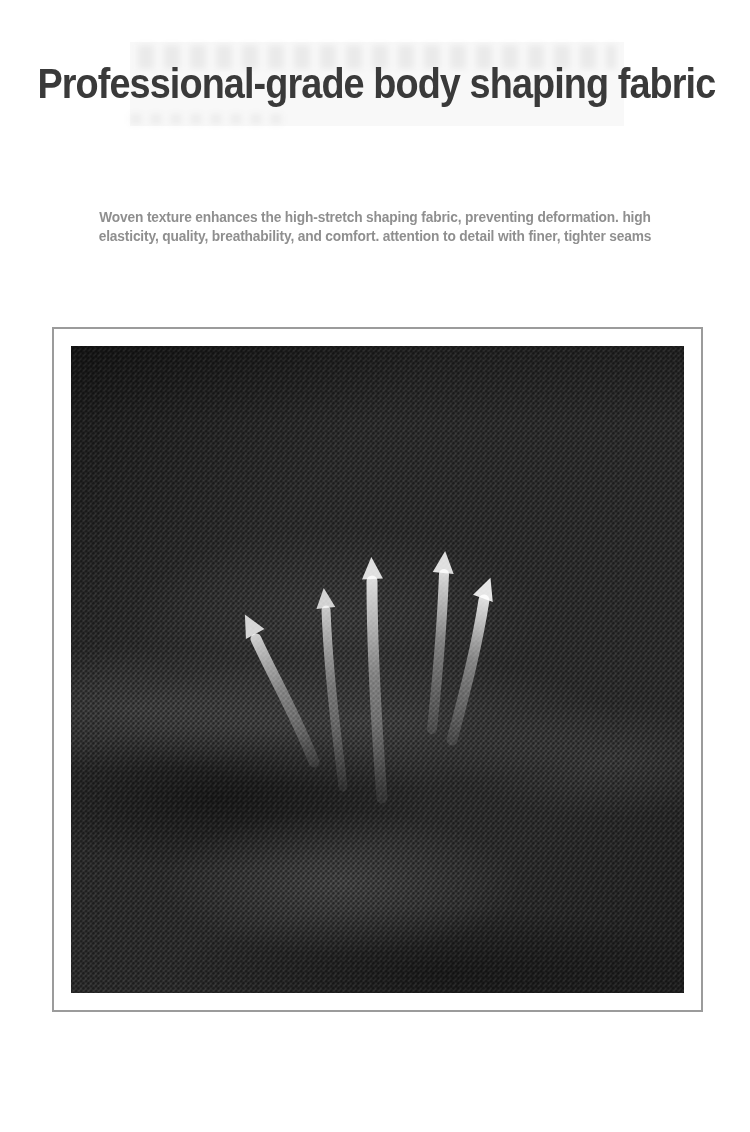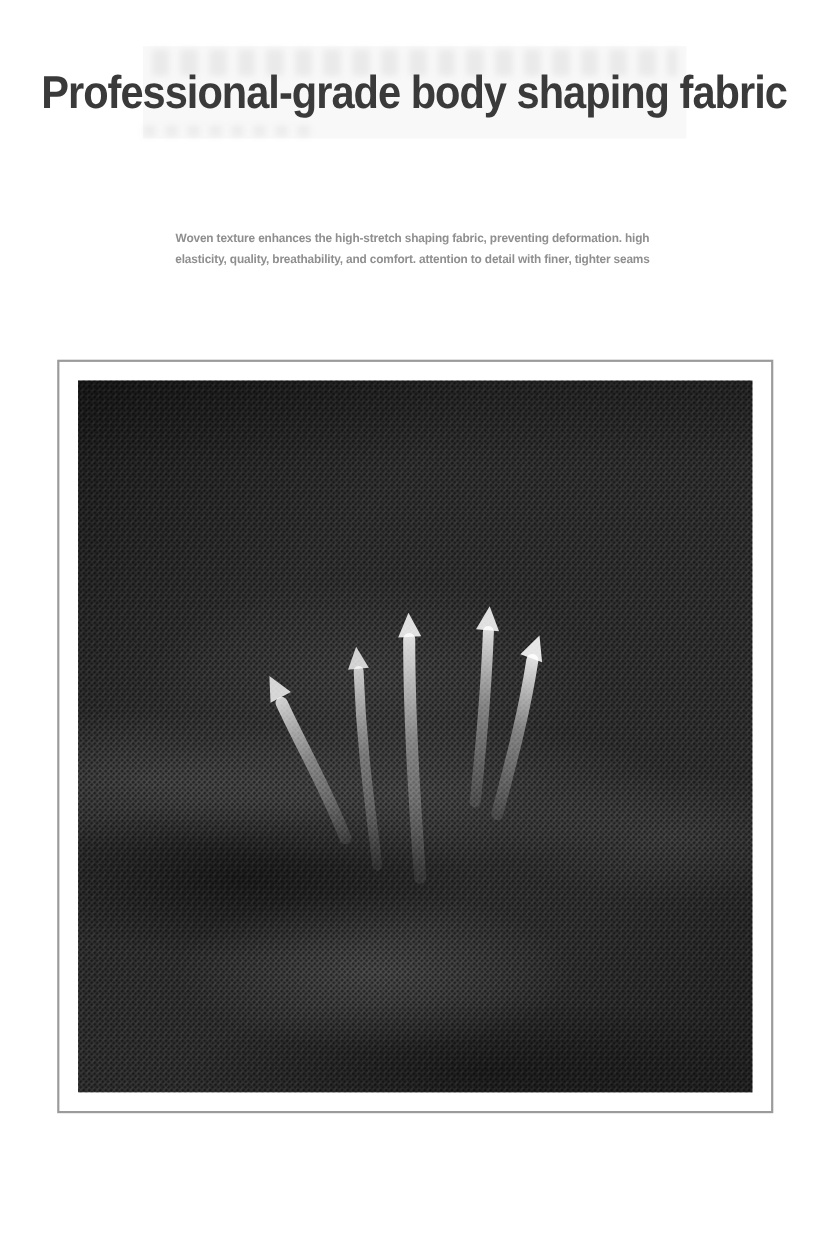--- a/index.html
+++ b/index.html
@@ -13,21 +13,21 @@
   .ghost-band::before { content:""; position:absolute; left:8px; top:3px; right:8px; height:24px;
                 background:repeating-linear-gradient(90deg, rgba(60,60,60,.07) 0 16px, transparent 16px 26px);
                 filter:blur(3px); }
   .ghost-band::after { content:""; position:absolute; left:0; bottom:2px; width:160px; height:10px;
                 background:repeating-linear-gradient(90deg, rgba(60,60,60,.06) 0 12px, transparent 12px 20px);
                 filter:blur(3px); }
   .page-title { position:absolute; left:0; top:60px; width:750px; text-align:center;
                 font-size:42px; font-weight:700; color:#3a3a3a; letter-spacing:-1px;
                 white-space:nowrap; transform:scaleX(.9); transform-origin:center; }
   .subtitle { position:absolute; left:0; top:208px; width:750px; text-align:center;
-              color:#8f8f8f; font-size:11px; font-weight:600; line-height:18.5px;
+              color:#8f8f8f; font-size:14px; font-weight:600; line-height:18.5px;
               letter-spacing:-.15px; }
   .subtitle div { white-space:nowrap; transform:scaleX(.98); transform-origin:center; }
 
   
   .frame { position:absolute; left:52px; top:327px; width:651px; height:685px;
            border:2px solid #9b9b9b; background:#ffffff; padding:17px; }
   .fabric { position:relative; width:100%; height:100%;
     background-color:#323232;
     background-image:
       radial-gradient(circle, rgba(0,0,0,.50) .8px, transparent 1.8px),

